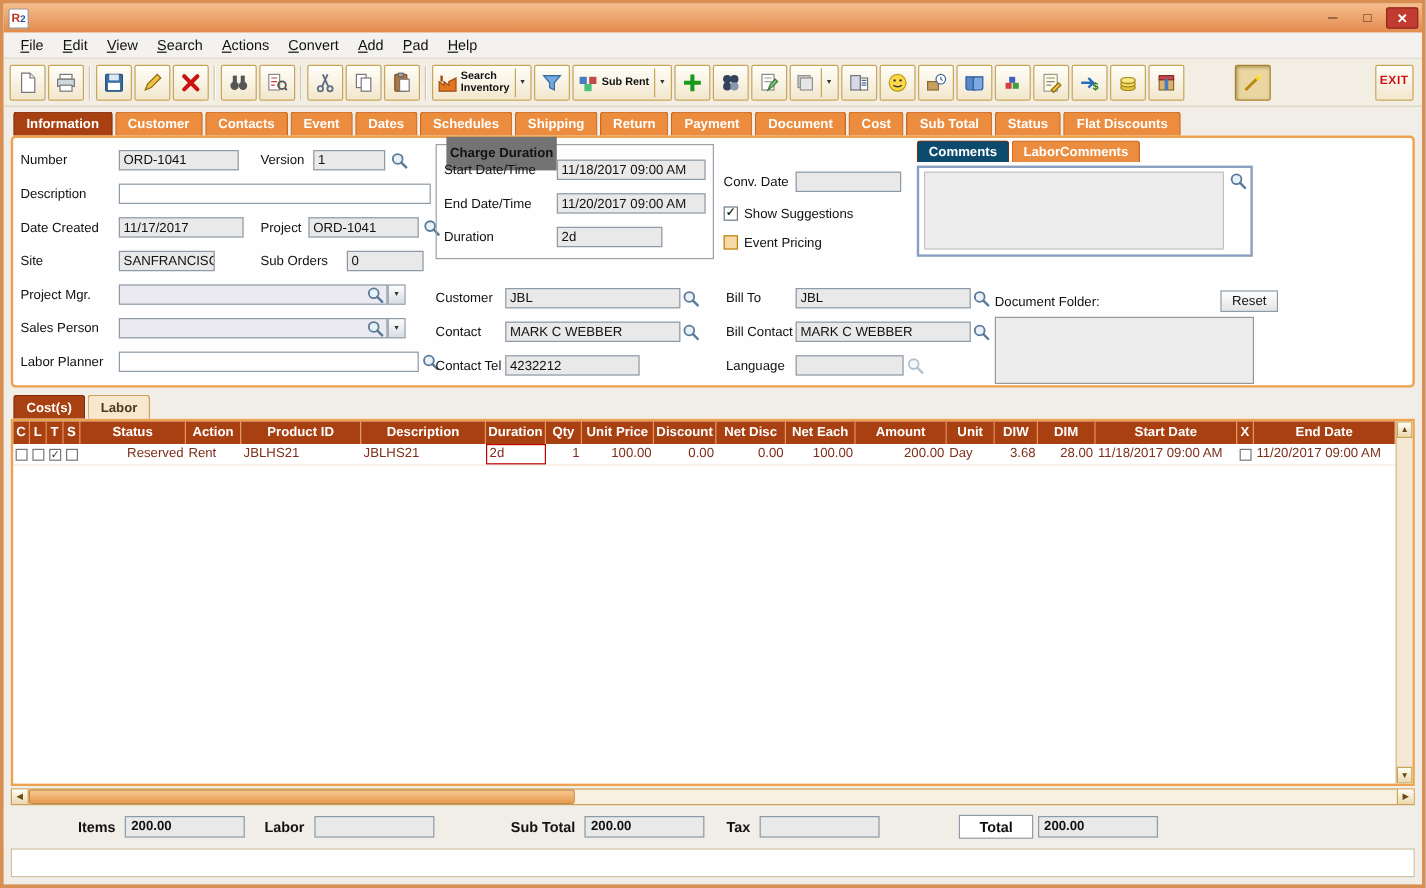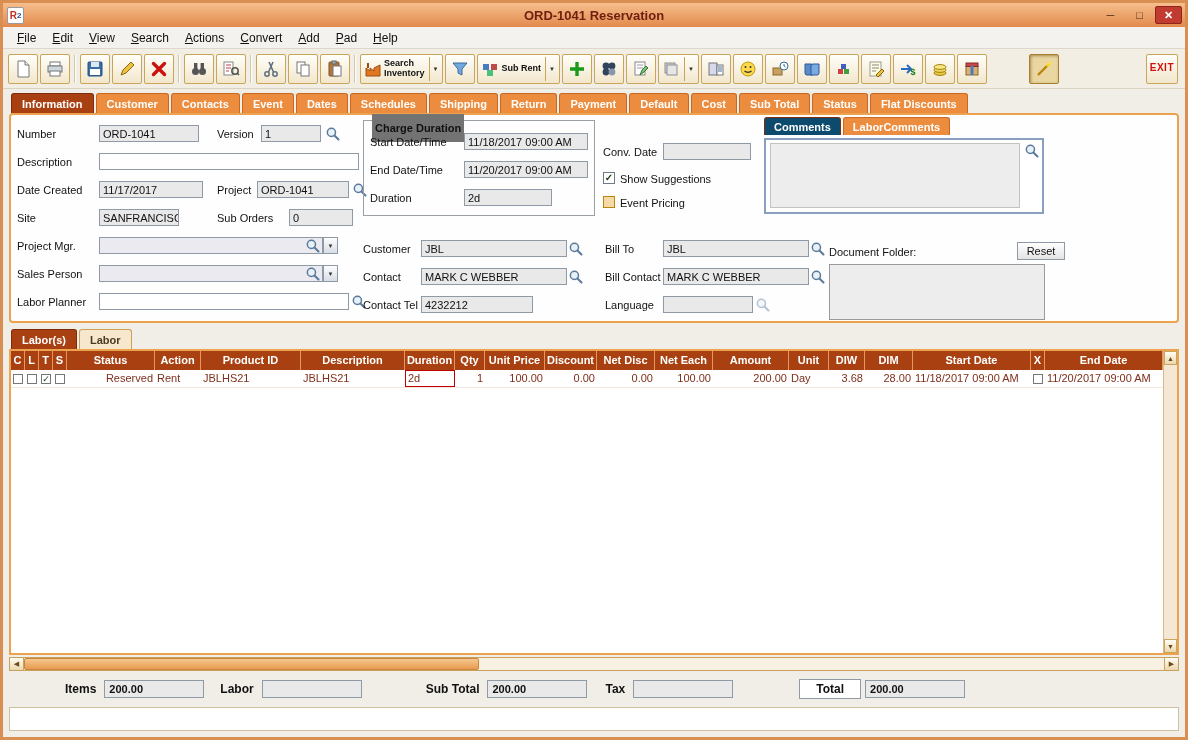--- a/index.html
+++ b/index.html
@@ -102,21 +102,20 @@
   
   .statusbar { margin:2px 6px 6px; height:24px; background:#FFF; border:1px solid #D0C0A0; flex:0 0 auto; }
 </style>
 </head>
 <body>
 
 <div class="window">
 
   <div class="titlebar">
     <div class="app-logo">R<i>2</i></div>
-    <div class="title-text">ORD-1041 Reservation</div>
     <div class="win-controls">
       <div class="wc">─</div>
       <div class="wc">□</div>
       <div class="wc close">✕</div>
     </div>
   </div>
 
   <div class="menubar">
       <span class="menu-item"><u>F</u>ile</span>
       <span class="menu-item"><u>E</u>dit</span>
@@ -381,21 +380,21 @@
   <div class="tabstrip">
       <div class="tab active">Information</div>
       <div class="tab">Customer</div>
       <div class="tab">Contacts</div>
       <div class="tab">Event</div>
       <div class="tab">Dates</div>
       <div class="tab">Schedules</div>
       <div class="tab">Shipping</div>
       <div class="tab">Return</div>
       <div class="tab">Payment</div>
-      <div class="tab">Default</div>
+      <div class="tab">Document</div>
       <div class="tab">Cost</div>
       <div class="tab">Sub Total</div>
       <div class="tab">Status</div>
       <div class="tab">Flat Discounts</div>
     </div>
 
   <div class="panel">
     <span class="lbl" style="left:6px;top:13px">Number</span>
     <div class="inp" style="left:88px;top:10px;width:100px">ORD-1041</div>
     <span class="lbl" style="left:206px;top:13px">Version</span>
@@ -530,21 +529,21 @@
     <div class="inp" style="left:652px;top:181px;width:90px"></div>
     <span class="mag dim" style="left:744px;top:182px">
         <svg viewBox="0 0 14 14">
           <circle cx="6" cy="6" r="3.8" fill="#E8F0F8" stroke="#5A7A9A" stroke-width="1.4"></circle>
           <path d="M8.8 8.8L12.6 12.6" stroke="#5A7A9A" stroke-width="1.9" stroke-linecap="round"></path>
         </svg>
       </span>
   </div>
 
   <div class="tabstrip" style="height:24px">
-      <div class="tab active">Labor(s)</div>
+      <div class="tab active">Cost(s)</div>
       <div class="tab pale">Labor</div>
     </div>
 
   <div class="grid">
     <div class="grid-head">
         <div class="gh" style="width: 14px;">C</div>
         <div class="gh" style="width: 14px;">L</div>
         <div class="gh" style="width: 14px;">T</div>
         <div class="gh" style="width: 14px;">S</div>
         <div class="gh" style="width: 88px;">Status</div>

